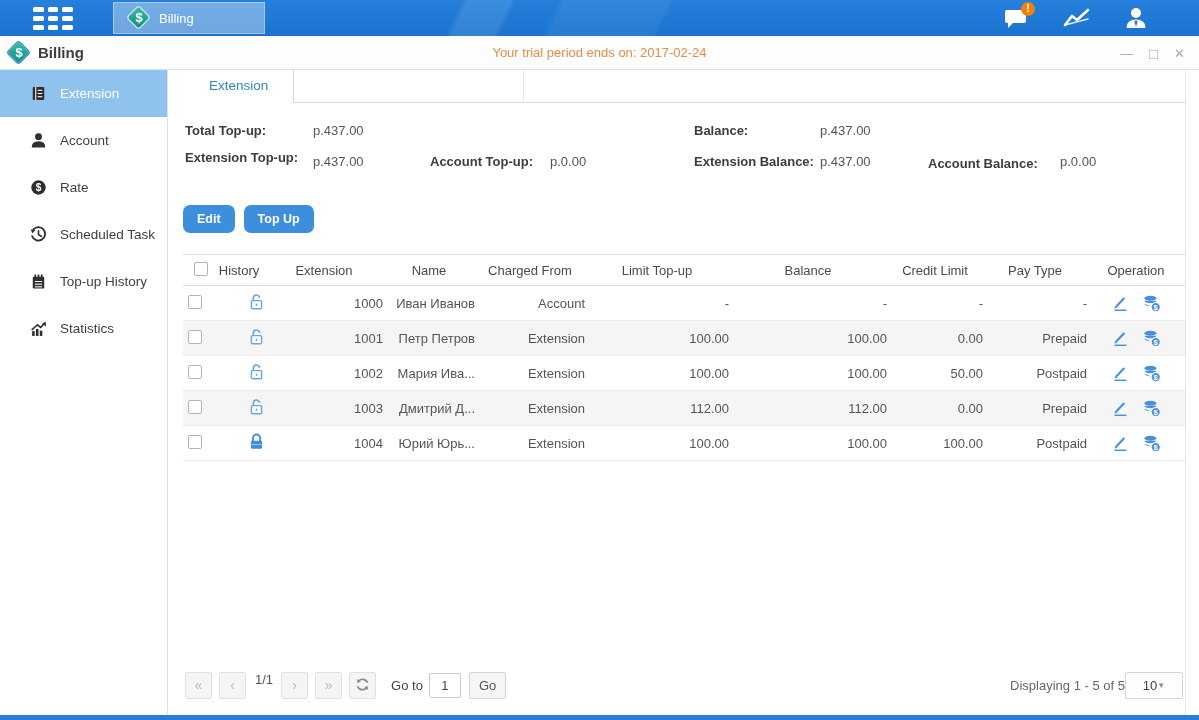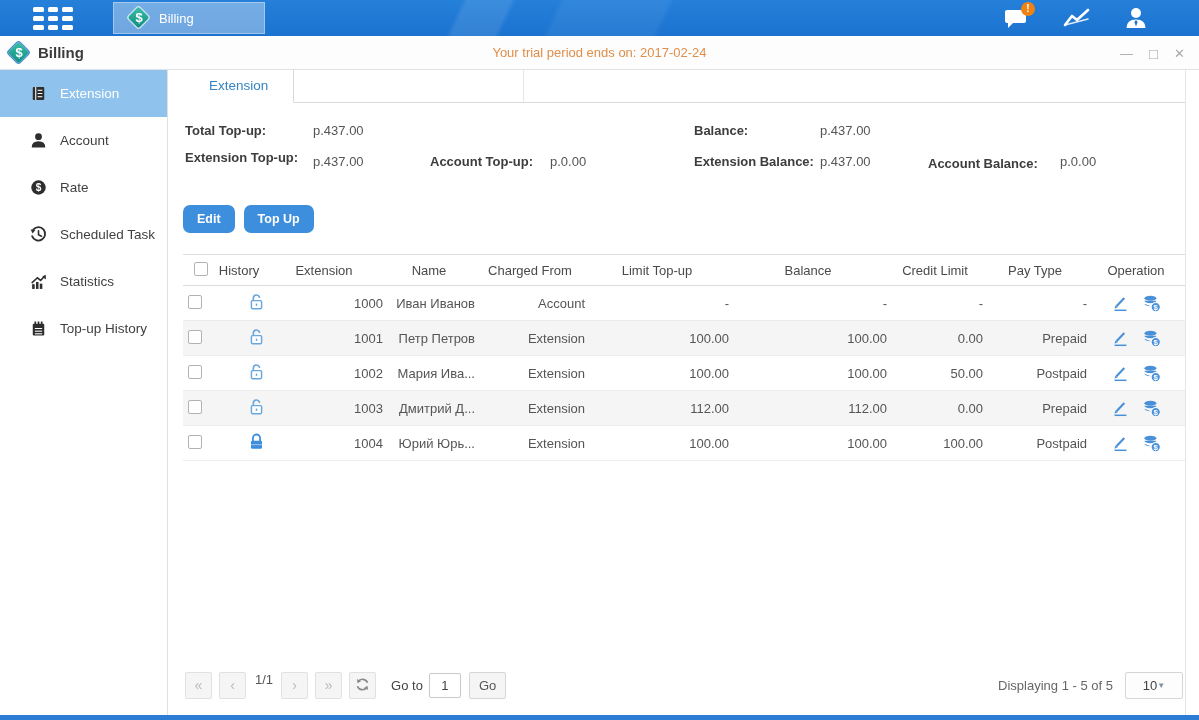--- a/index.html
+++ b/index.html
@@ -74,21 +74,21 @@
 
   .spacer { flex:1 1 auto; }
 
   
   .pagebar { flex:0 0 28px; margin:0 2px 16px 2px; display:flex; align-items:center; font-size:13px; color:#666; }
   .pg-btn { width:27px; height:27px; background:#f5f5f5; border:1px solid #e1e1e1; border-radius:2px; color:#b9b9b9; font-size:14px; text-align:center; line-height:25px; margin-right:7px; cursor:pointer; user-select:none; }
   .pg-label { margin:0 8px 12px 2px; color:#555; }
   .pg-goto { margin:0 6px 0 8px; color:#444; }
   .pg-input { width:32px; height:25px; border:1px solid #c9c9c9; border-radius:2px; text-align:center; font-size:13px; color:#444; font-family:"Liberation Sans",sans-serif; }
   .pg-go { height:27px; padding:0 9px; background:#f5f5f5; border:1px solid #d6d6d6; border-radius:2px; font-size:13px; color:#555; margin-left:8px; cursor:pointer; font-family:"Liberation Sans",sans-serif; }
-  .pg-right { margin-left:auto; display:flex; align-items:center; gap:12px; }
+  .pg-right { margin-left:auto; display:flex; align-items:center; gap:0; }
   .pg-size { width:58px; height:27px; border:1px solid #d6d6d6; border-radius:2px; background:#fdfdfd; display:flex; align-items:center; justify-content:center; padding:0 8px; color:#444; cursor:pointer; }
   .pg-size .caret { font-size:8px; color:#7d93a8; }
 
   .bottom-strip { height:5px; flex:0 0 5px; background:#2a7cd4; }
 </style>
 </head>
 <body>
 
 <div class="window">
 
@@ -178,42 +178,42 @@
         </svg>
         <span>Rate</span>
       </div>
       <div class="side-item">
         <svg width="17" height="17" viewBox="0 0 16 16">
           <path d="M3.2 3.2 A6.3 6.3 0 1 1 2 9.5" fill="none" stroke="#2e2e2e" stroke-width="1.7" stroke-linecap="round"></path>
           <polygon points="0.6,3.2 5.2,3.6 2.4,7.0" fill="#2e2e2e"></polygon>
           <polyline points="8,4.4 8,8.2 10.8,9.6" fill="none" stroke="#2e2e2e" stroke-width="1.5" stroke-linecap="round"></polyline>
         </svg>
         <span>Scheduled Task</span>
-      </div>
-      <div class="side-item">
-        <svg width="17" height="17" viewBox="0 0 16 16">
-          <rect x="2" y="10.5" width="2.4" height="4.5" fill="#2e2e2e"></rect>
-          <rect x="5.6" y="8.5" width="2.4" height="6.5" fill="#2e2e2e"></rect>
-          <rect x="9.2" y="10" width="2.4" height="5" fill="#2e2e2e"></rect>
-          <polyline points="2,9 7,4.5 10,7 13.5,3.2" fill="none" stroke="#2e2e2e" stroke-width="1.5" stroke-linecap="round"></polyline>
-          <polygon points="14.8,1.6 15,6 11.6,3.6" fill="#2e2e2e"></polygon>
-        </svg>
-        <span>Statistics</span>
       </div>
       <div class="side-item">
         <svg width="17" height="17" viewBox="0 0 16 16">
           <rect x="2.6" y="3.6" width="10.8" height="11" rx="1" fill="#2e2e2e"></rect>
           <line x1="5" y1="1.4" x2="5" y2="5" stroke="#2e2e2e" stroke-width="1.6"></line>
           <line x1="8" y1="1.4" x2="8" y2="5" stroke="#2e2e2e" stroke-width="1.6"></line>
           <line x1="11" y1="1.4" x2="11" y2="5" stroke="#2e2e2e" stroke-width="1.6"></line>
           <line x1="4.6" y1="8" x2="11.4" y2="8" stroke="#fff" stroke-width="1"></line>
           <line x1="4.6" y1="10.5" x2="11.4" y2="10.5" stroke="#fff" stroke-width="1"></line>
           <line x1="4.6" y1="13" x2="11.4" y2="13" stroke="#fff" stroke-width="1"></line>
         </svg>
         <span>Top-up History</span>
+      </div>
+      <div class="side-item">
+        <svg width="17" height="17" viewBox="0 0 16 16">
+          <rect x="2" y="10.5" width="2.4" height="4.5" fill="#2e2e2e"></rect>
+          <rect x="5.6" y="8.5" width="2.4" height="6.5" fill="#2e2e2e"></rect>
+          <rect x="9.2" y="10" width="2.4" height="5" fill="#2e2e2e"></rect>
+          <polyline points="2,9 7,4.5 10,7 13.5,3.2" fill="none" stroke="#2e2e2e" stroke-width="1.5" stroke-linecap="round"></polyline>
+          <polygon points="14.8,1.6 15,6 11.6,3.6" fill="#2e2e2e"></polygon>
+        </svg>
+        <span>Statistics</span>
       </div>
     </div>
 
     <div class="main">
       <div class="panel">
 
         <div class="tabbar">
           <div class="tab">Extension</div>
           <div class="tab-slot"></div>
         </div>

